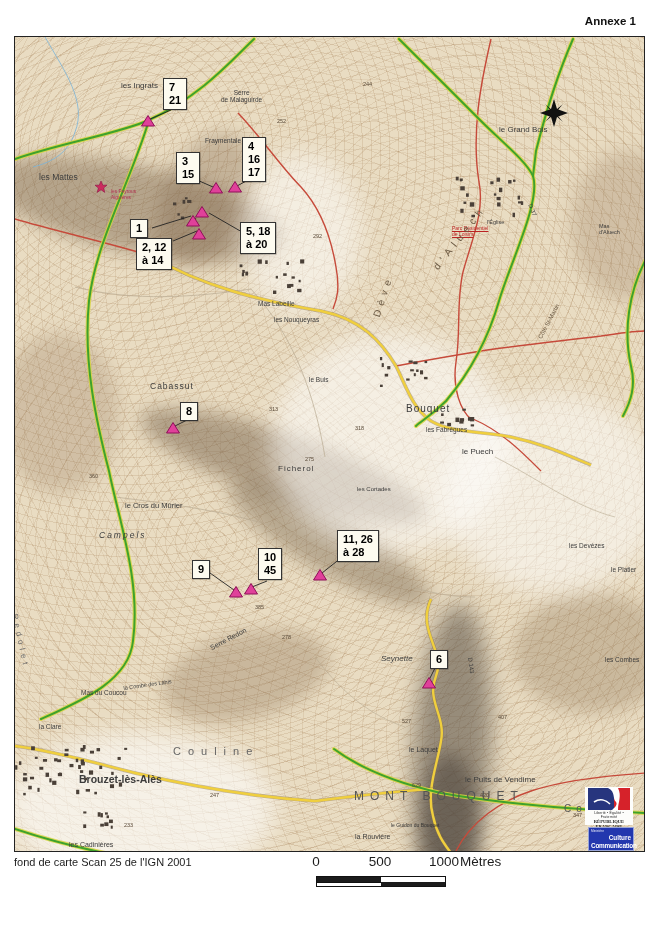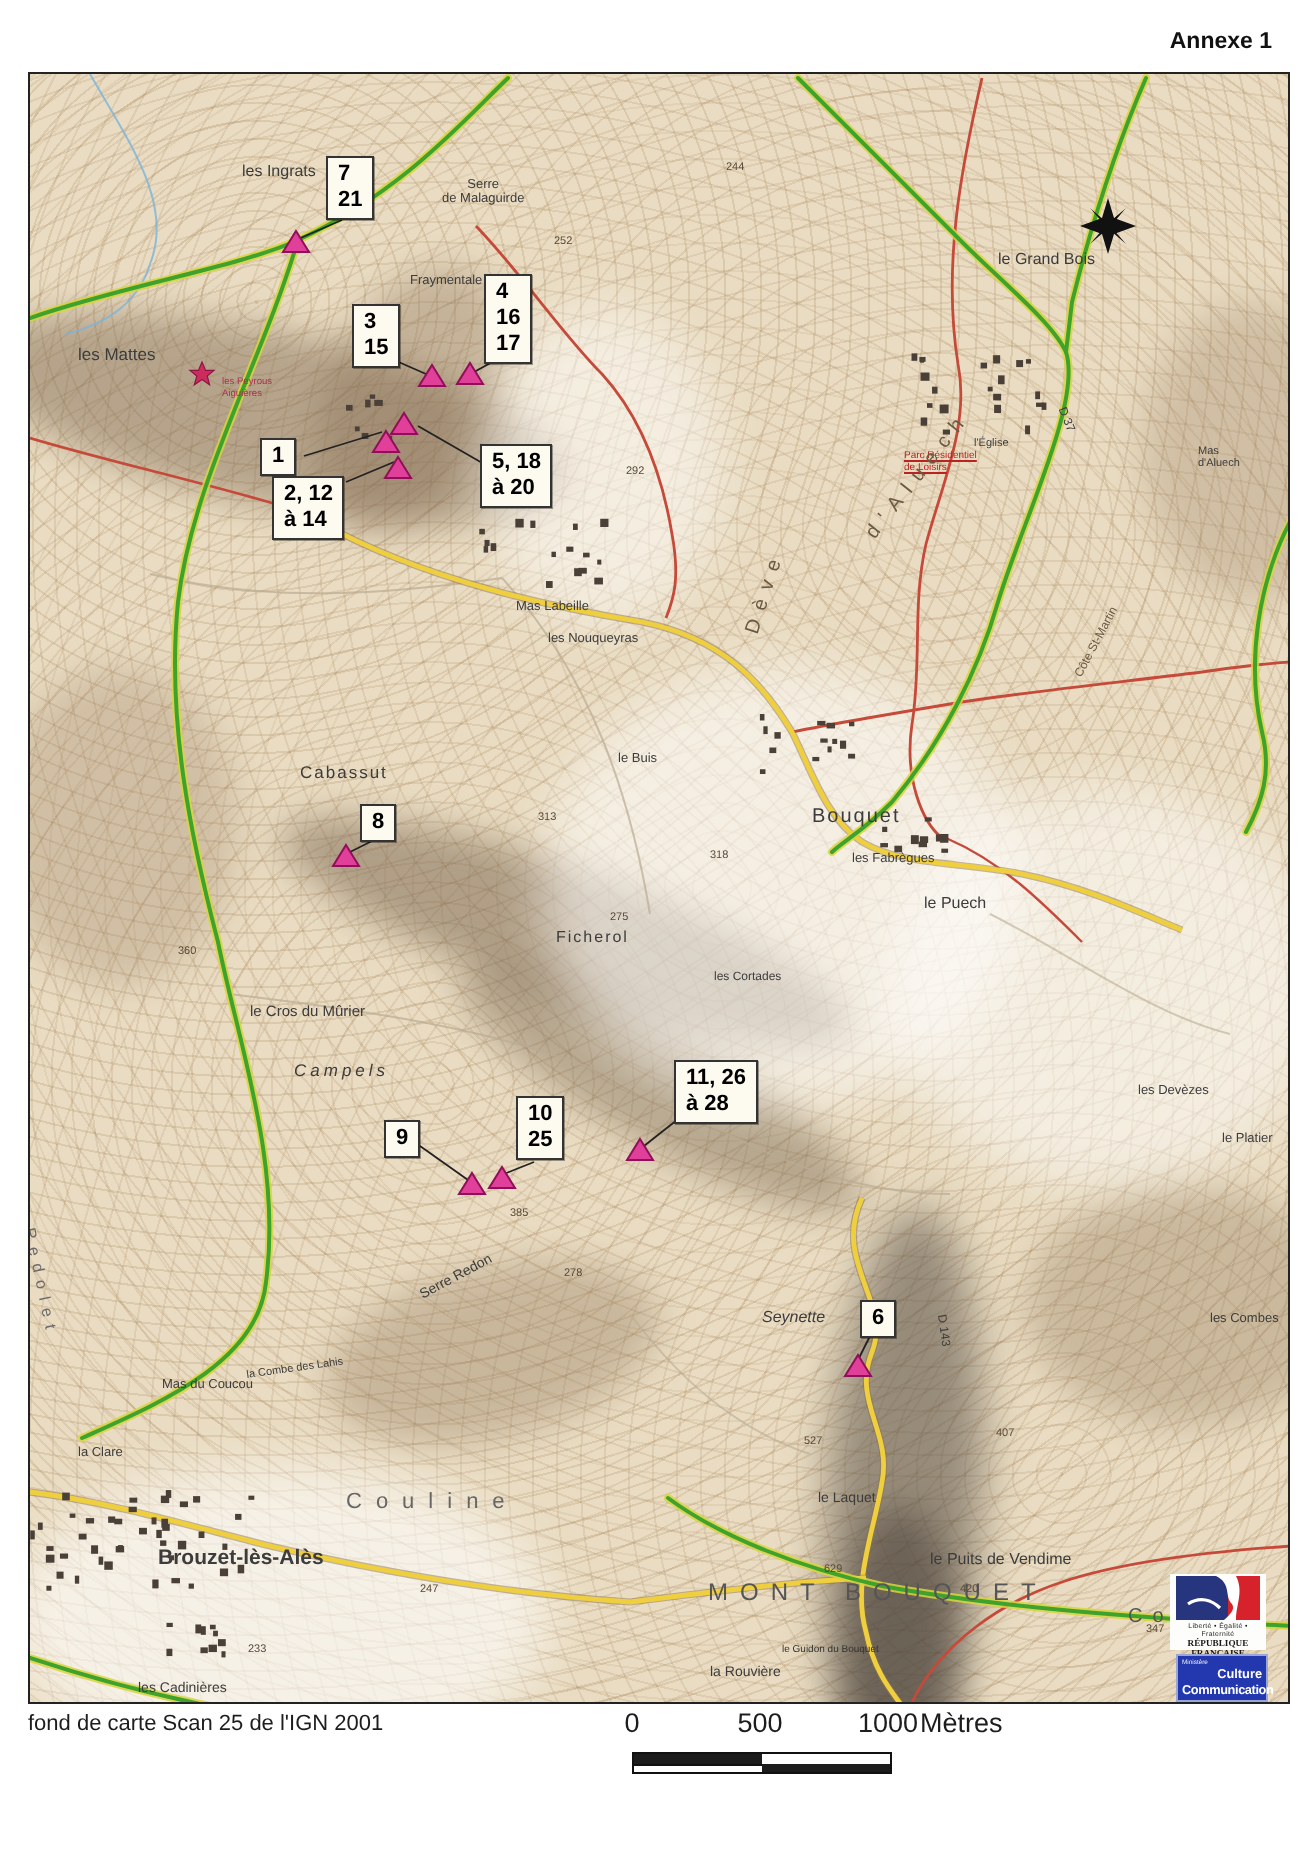--- a/index.html
+++ b/index.html
@@ -144,21 +144,21 @@
         <span class="pname" style="left: 243px; top: 263px; font-size: 6.5px;">Mas Labeille</span>
         <span class="pname" style="left: 259px; top: 279px; font-size: 6.5px;">les Nouqueyras</span>
         <span class="pname" style="left: 294px; top: 339px; font-size: 6.5px;">le Buis</span>
         <span class="pname" style="left: 135px; top: 345px; font-size: 8.5px; letter-spacing: 1px;">Cabassut</span>
         <span class="pname" style="left: 391px; top: 366px; font-size: 10px; letter-spacing: 1px;">Bouquet</span>
         <span class="pname" style="left: 411px; top: 389px; font-size: 6.5px;">les Fabrègues</span>
         <span class="pname" style="left: 447px; top: 410px; font-size: 8px; text-align: center;">le Puech</span>
         <span class="pname" style="left: 342px; top: 449px; font-size: 6px;">les Cortades</span>
         <span class="pname" style="left: 263px; top: 427px; font-size: 8px; letter-spacing: 1px;">Ficherol</span>
         <span class="pname" style="left: 110px; top: 465px; font-size: 7.5px;">le Cros du Mûrier</span>
-        <span class="pname" style="left: 84px; top: 494px; font-size: 8.5px; letter-spacing: 2px; font-style: italic; margin-left: 48px;">Campels</span>
+        <span class="pname" style="left: 84px; top: 494px; font-size: 8.5px; letter-spacing: 2px; font-style: italic;">Campels</span>
         <span class="pname" style="left: 554px; top: 505px; font-size: 6.5px;">les Devèzes</span>
         <span class="pname" style="left: 596px; top: 529px; font-size: 6.5px;">le Platier</span>
         <span class="pname" style="left: 194px; top: 608px; font-size: 7px; transform: rotate(-28deg);">Serre Redon</span>
         <span class="pname" style="left: 108px; top: 648px; font-size: 5.5px; transform: rotate(-8deg);">la Combe des Lahis</span>
         <span class="pname" style="left: 66px; top: 652px; font-size: 6.5px;">Mas du Coucou</span>
         <span class="pname" style="left: 24px; top: 686px; font-size: 6.5px;">la Clare</span>
         <span class="pname" style="left: 590px; top: 619px; font-size: 6.5px;">les Combes</span>
         <span class="pname" style="left: 366px; top: 617px; font-size: 8px; font-style: italic;">Seynette</span>
         <span class="pname" style="left: 394px; top: 709px; font-size: 7px;">le Laquet</span>
         <span class="pname" style="left: 158px; top: 708px; font-size: 11px; letter-spacing: 7px; color: rgb(102, 102, 102);">Couline</span>
@@ -354,21 +354,21 @@
 16
 17</div>
         <div class="site-label" style="left: 115px; top: 182px;">1</div>
         <div class="site-label" style="left: 121px; top: 201px;">2, 12
 à 14</div>
         <div class="site-label" style="left: 225px; top: 185px;">5, 18
 à 20</div>
         <div class="site-label" style="left: 165px; top: 365px;">8</div>
         <div class="site-label" style="left: 177px; top: 523px;">9</div>
         <div class="site-label" style="left: 243px; top: 511px;">10
-25</div>
+45</div>
         <div class="site-label" style="left: 322px; top: 493px;">11, 26
 à 28</div>
         <div class="site-label" style="left: 415px; top: 613px;">6</div>
       </div>
 
     <div id="logo-rf">
       <div id="rf-flag">
         <svg width="42" height="22" viewBox="0 0 42 22">
           <rect x="0" y="0" width="26" height="22" fill="#27357e"></rect>
           <rect x="26" y="0" width="16" height="22" fill="#d6222a"></rect>

